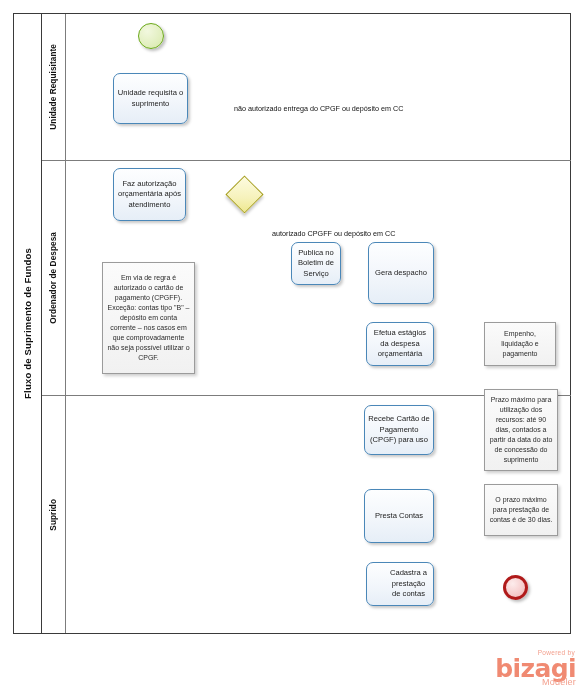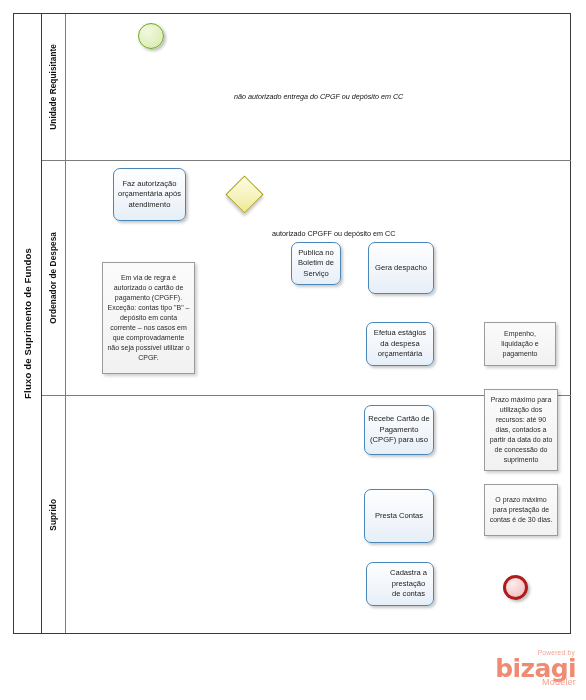--- a/index.html
+++ b/index.html
@@ -243,32 +243,35 @@
     <div class="lane last" style="top:382px; height:237px;">
       <div class="lane-title">
         <span>Suprido</span>
       </div>
       <div class="lane-body"></div>
     </div>
   </div>
 
   <div class="event start" style="left:138px; top:23px; width:26px; height:26px;"></div>
 
+  <div class="task" style="left:113px; top:73px; width:75px; height:51px;">
+    <span>Unidade requisita o suprimento</span>
+  </div>
 
   <div class="task" style="left:113px; top:168px; width:73px; height:53px;">
     <span>Faz autorização orçamentária após atendimento</span>
   </div>
 
   <div class="gateway" style="left:231px; top:181px; width:27px; height:27px;"></div>
 
   <div class="task" style="left:291px; top:242px; width:50px; height:43px;">
     <span>Publica no Boletim de Serviço</span>
   </div>
 
-  <div class="task" style="left:368px; top:242px; width:66px; height:52px;">
+  <div class="task" style="left:368px; top:242px; width:66px; height:62px;">
     <span>Gera despacho</span>
   </div>
 
   <div class="task" style="left:366px; top:322px; width:68px; height:44px;">
     <span>Efetua estágios da despesa orçamentária</span>
   </div>
 
   <div class="task" style="left:364px; top:405px; width:70px; height:50px;">
     <span>Recebe Cartão de Pagamento (CPGF) para uso</span>
   </div>
@@ -276,21 +279,21 @@
   <div class="task" style="left:364px; top:489px; width:70px; height:54px;">
     <span>Presta Contas</span>
   </div>
 
   <div class="task" style="left:366px; top:562px; width:68px; height:44px;padding-left:20px;">
     <span>Cadastra a prestação de contas</span>
   </div>
 
   <div class="event end" style="left:503px; top:575px; width:25px; height:25px;"></div>
 
-  <div class="flow-label" style="left:234px; top:92px;font-style:italic;">não autorizado entrega do CPGF ou depósito em CC</div>
+  <div class="flow-label" style="left:234px; top:104px;">não autorizado entrega do CPGF ou depósito em CC</div>
   <div class="flow-label" style="left:272px; top:229px;">autorizado CPGFF ou depósito em CC</div>
 
   <div class="annotation" style="left:102px; top:262px; width:93px; height:112px;">
     <span>Em via de regra é autorizado o cartão de pagamento (CPGFF). Exceção: contas tipo "B" – depósito em conta corrente – nos casos em que comprovadamente não seja possível utilizar o CPGF.</span>
   </div>
 
   <div class="annotation" style="left:484px; top:322px; width:72px; height:44px;">
     <span>Empenho, liquidação e pagamento</span>
   </div>
 

